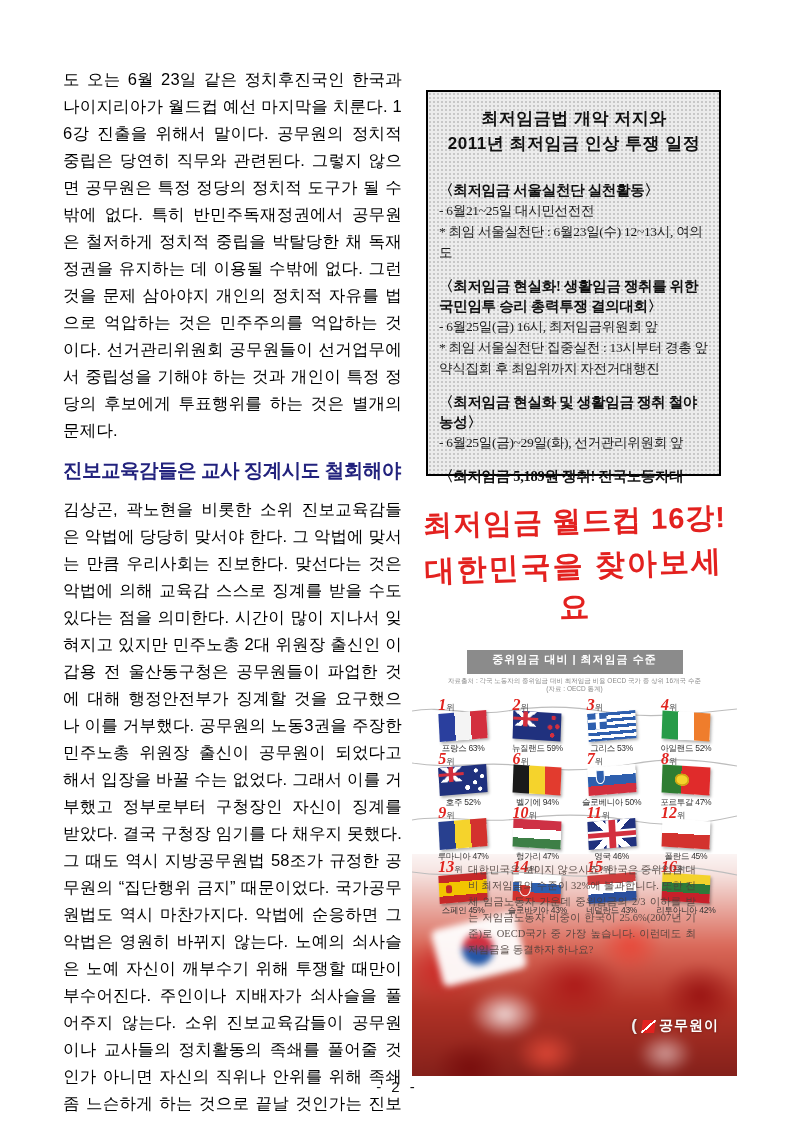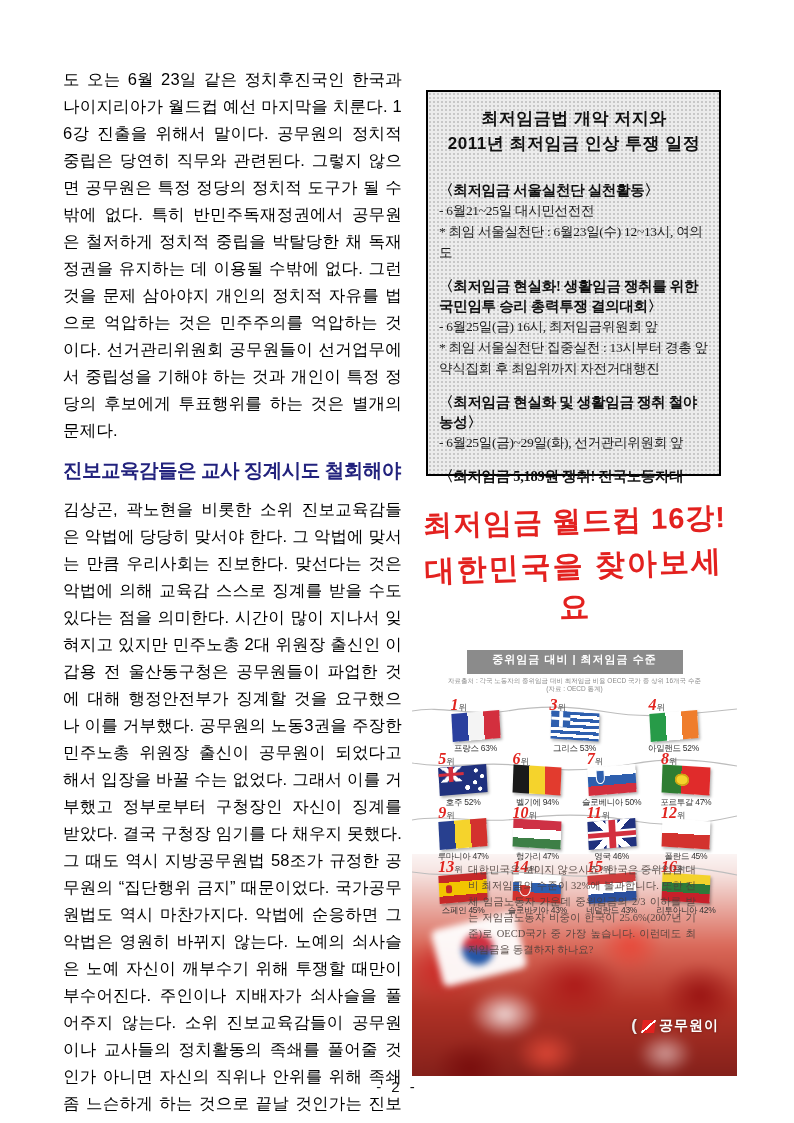--- a/index.html
+++ b/index.html
@@ -174,20 +174,25 @@
         <svg class="wave" viewBox="0 0 325 16" preserveAspectRatio="none">
             <path d="M0,8 C30,2 60,14 95,8 S160,3 195,9 S260,13 325,6" fill="none" stroke="#bdbdbd" stroke-width="1.2"></path>
           </svg>
         <div class="flags">
             <div class="flag-cell">
               <div class="rank"><b>1</b><i>위</i></div>
               <div class="flag f-france"></div>
               <div class="flabel">프랑스 63%</div>
             </div>
             <div class="flag-cell">
+              <div class="rank"><b>2</b><i>위</i></div>
+              <div class="flag f-newzealand"></div>
+              <div class="flabel">뉴질랜드 59%</div>
+            </div>
+            <div class="flag-cell">
               <div class="rank"><b>3</b><i>위</i></div>
               <div class="flag f-greece"></div>
               <div class="flabel">그리스 53%</div>
             </div>
             <div class="flag-cell">
               <div class="rank"><b>4</b><i>위</i></div>
               <div class="flag f-ireland"></div>
               <div class="flabel">아일랜드 52%</div>
             </div>
           </div>

